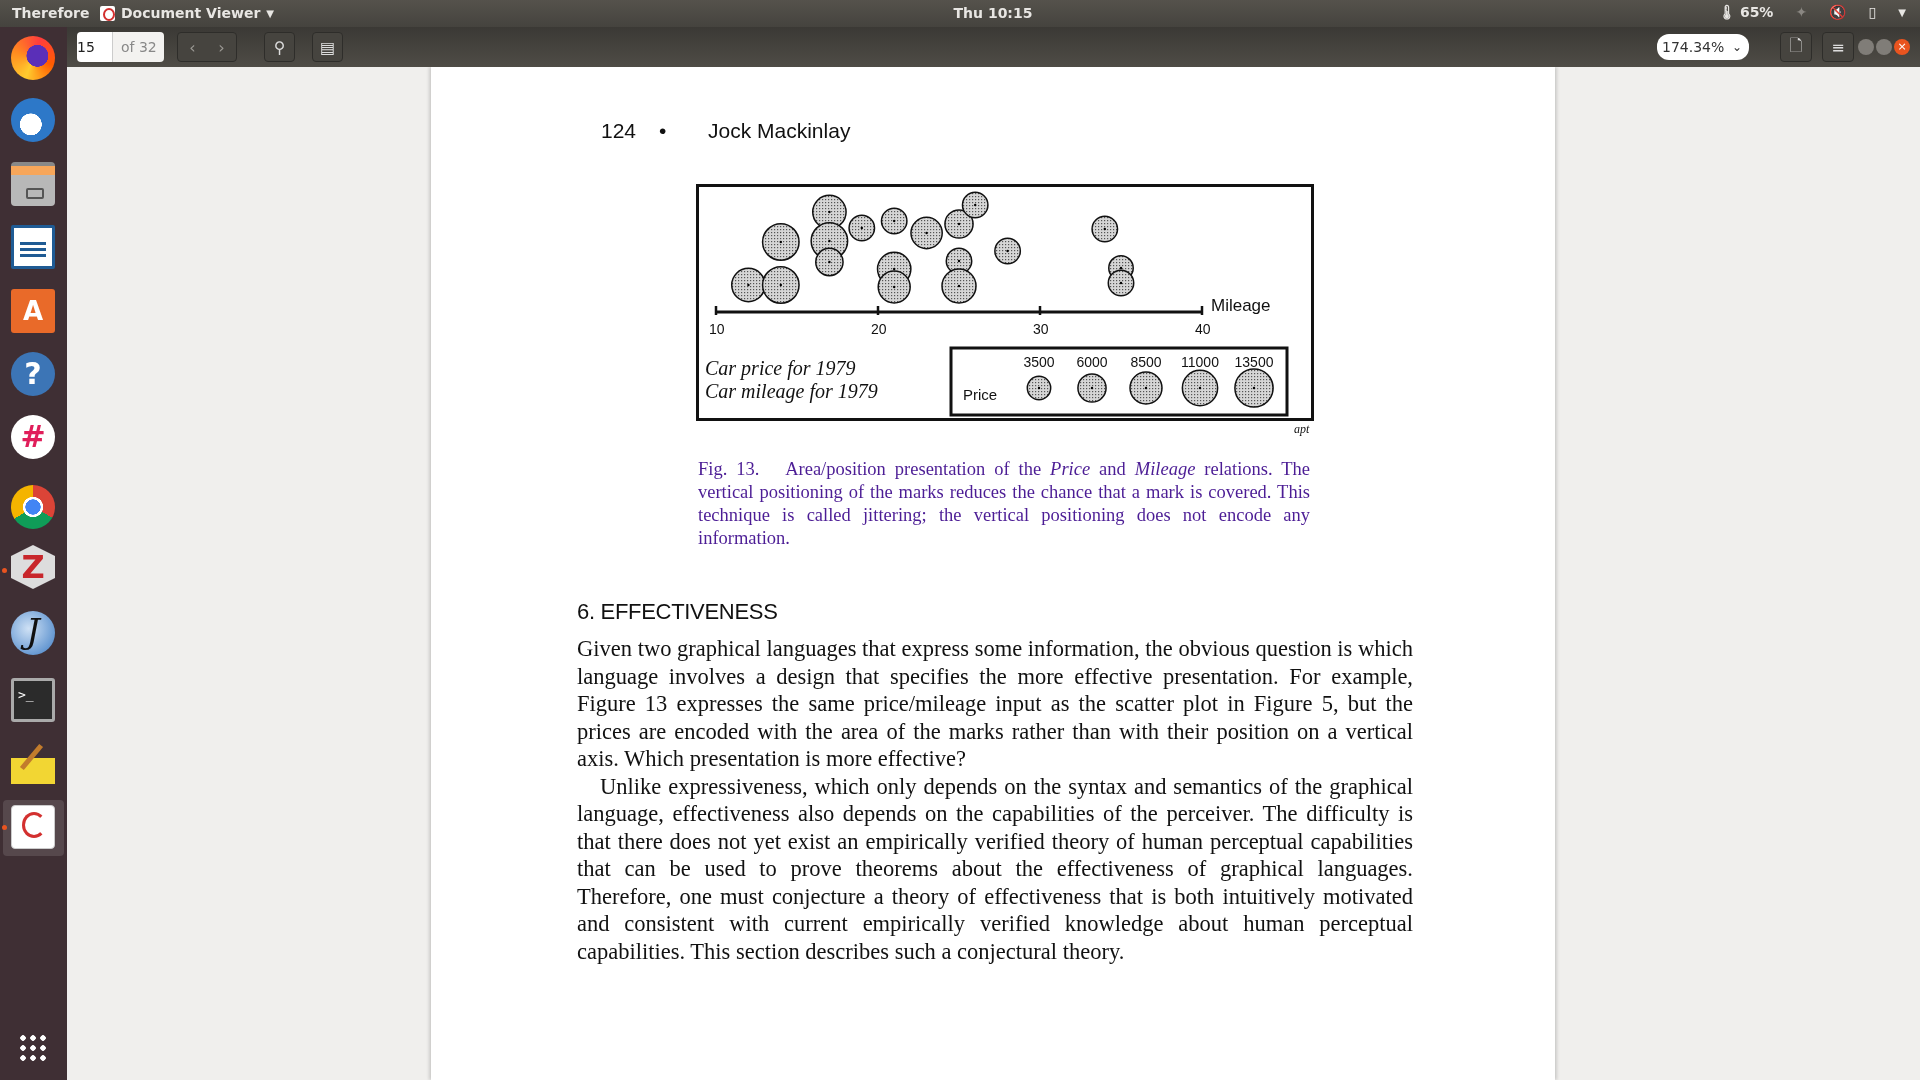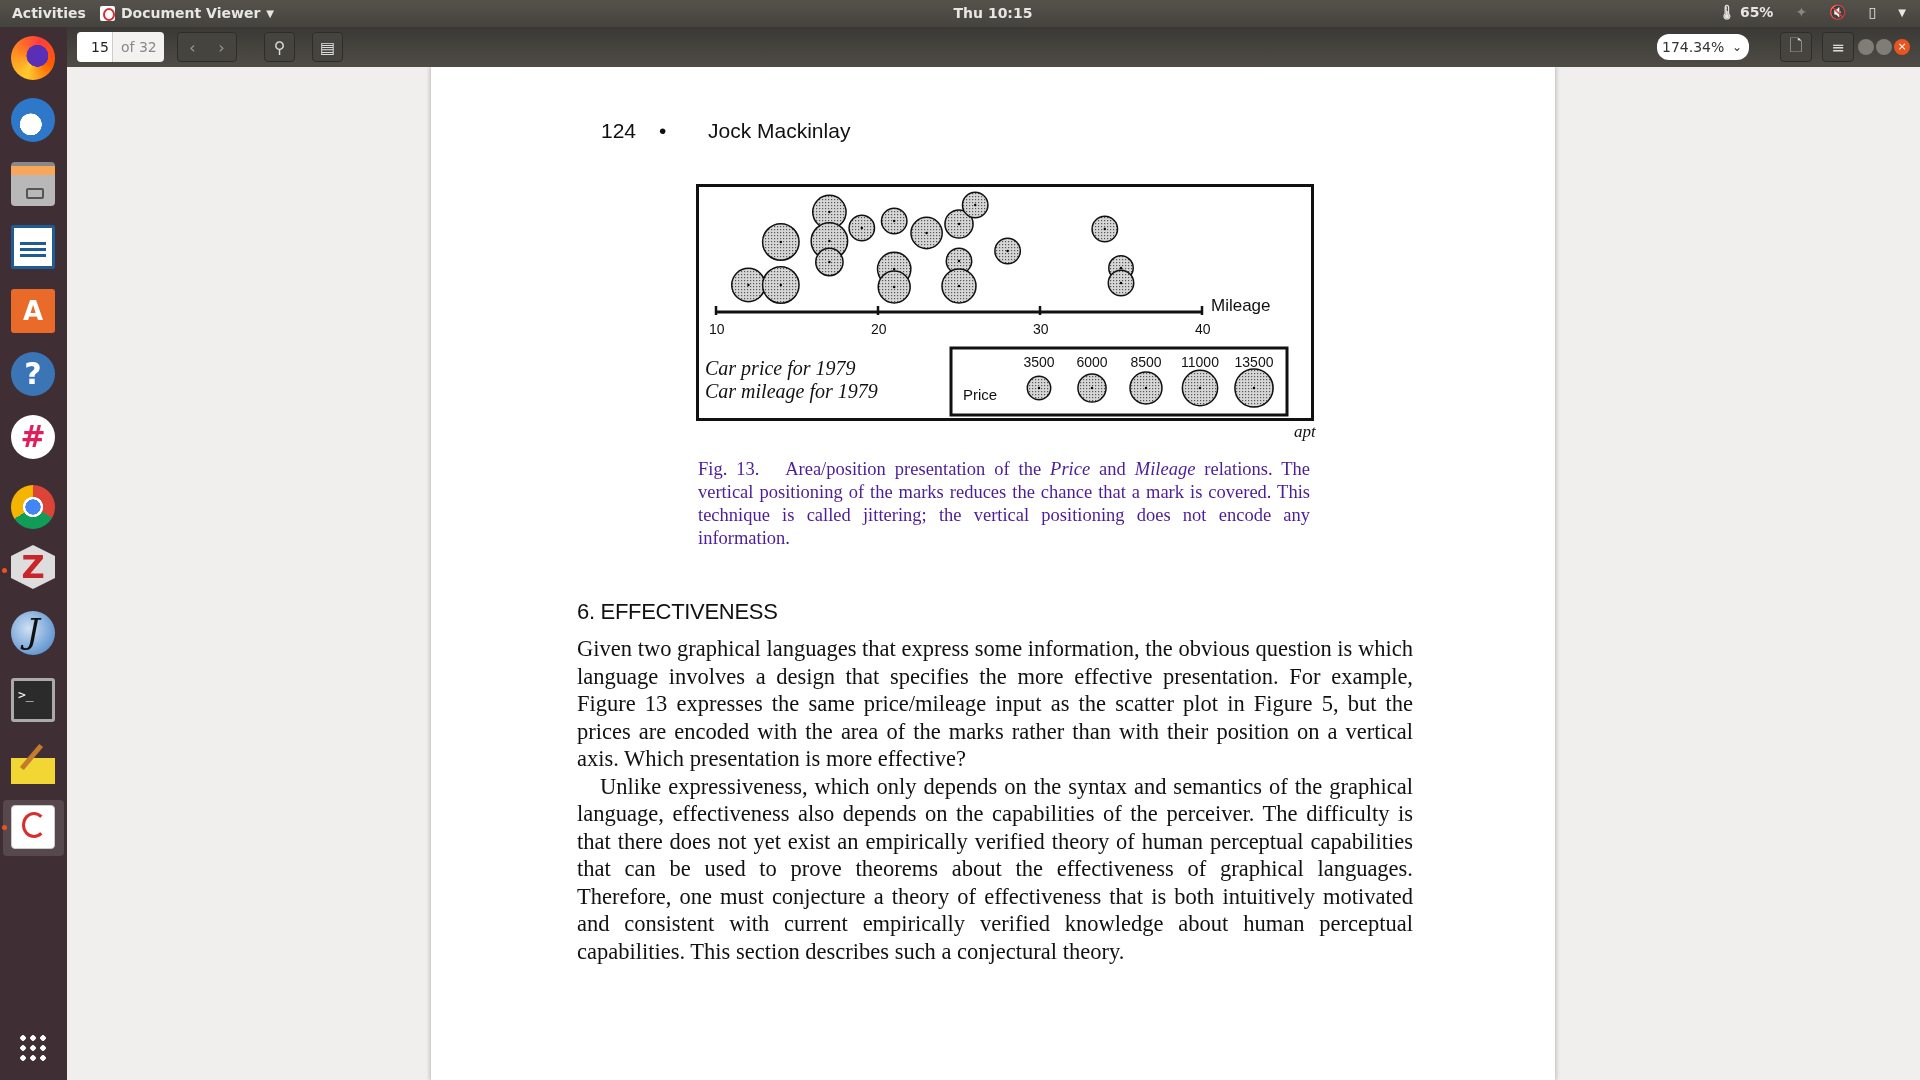--- a/index.html
+++ b/index.html
@@ -41,21 +41,21 @@
   .ic.notes::after { content: ""; position: absolute; left: 18px; top: 2px; width: 5px; height: 30px; background: #c27c2c; transform: rotate(40deg); }
   .ic.docviewer { background: #fff; border-radius: 4px; border: 1px solid #ccc; }
   .ic.docviewer::after { content: ""; position: absolute; left: 10px; top: 6px; width: 18px; height: 20px; border: 3px solid #d3302f; border-radius: 50%; border-right-color: transparent; }
   .app-grid { position: absolute; left: 18px; top: 1006px; width: 30px; height: 30px;
     background: radial-gradient(circle, #fff 0 2.5px, transparent 3px) 0 0 / 10px 10px; }
 
   
   #headerbar { position: absolute; left: 67px; top: 27px; width: 1853px; height: 40px; background: linear-gradient(#3b3935, #4f4c46); color: #ddd; }
   .btn { position: absolute; top: 5px; height: 30px; border: 1px solid #2e2d2a; background: #46443f; border-radius: 4px; display: flex; align-items: center; justify-content: center; color: #ddd; font-size: 16px; }
   .page-entry { position: absolute; left: 10px; top: 5px; height: 30px; display: flex; border-radius: 4px; overflow: hidden; font-size: 14px; }
-  .page-entry .cur { width: 36px; background: #fff; color: #222; padding-left: 14px; line-height: 30px; border-right: 1px solid #ccc; }
+  .page-entry .cur { width: 36px; background: #fff; color: #222; padding-left: 0; line-height: 30px; border-right: 1px solid #ccc; }
   .page-entry .total { width: 51px; background: #f3f2f0; color: #888; padding-left: 8px; line-height: 30px; }
   .win-title { position: absolute; left: 0; width: 1853px; top: 11px; text-align: center; font-size: 14px; font-weight: bold; color: #dfdbd2; }
   .zoom-box { position: absolute; left: 1590px; top: 7px; width: 92px; height: 26px; background: #fff; border-radius: 12px; color: #333; font-size: 14px; line-height: 26px; padding-left: 5px; }
   .zoom-box .chev { position: absolute; right: 7px; top: 0; font-size: 12px; }
   .winctl { position: absolute; top: 12px; width: 16px; height: 16px; border-radius: 50%; background: #807d78; }
   .winctl.close { background: #e9541f; color: #fff; font-size: 11px; text-align: center; line-height: 16px; }
 
   
   #viewer { position: absolute; left: 67px; top: 67px; width: 1853px; height: 1013px; background: #f0efed; overflow: hidden; }
   #page { position: absolute; left: 364px; top: 0; width: 1124px; height: 1013px; background: #fff; box-shadow: -2px 0 3px rgba(0,0,0,0.15), 2px 0 3px rgba(0,0,0,0.15); }
@@ -66,21 +66,21 @@
   .fig-caption { position: absolute; left: 267px; top: 391px; width: 612px; font-family: "Liberation Serif", serif; font-size: 18.5px; line-height: 23px; color: #4c1d95; text-align: justify; }
   .section-title { position: absolute; left: 146px; top: 532px; font-family: "Liberation Sans", sans-serif; font-size: 22px; color: #111; letter-spacing: -0.3px; }
   .body-text { position: absolute; left: 146px; top: 568px; width: 836px; font-family: "Liberation Serif", serif; font-size: 22.5px; line-height: 27.5px; color: #111; text-align: justify; }
   .body-text p { text-indent: 0; }
   .body-text p.indent { text-indent: 23px; }
 </style>
 </head>
 <body>
 
 <div id="topbar">
-  <span class="activities">Activities</span>
+  <span class="activities">Therefore</span>
   <div class="app-menu">
     <span class="appicon"></span>
     <span>Document Viewer</span>
     <span class="caret">▼</span>
   </div>
   <span class="clock">Thu 10:15</span>
   <div class="tray">
     <span class="temp">
       <span>🌡</span>
       <span>65%</span>
@@ -226,21 +226,21 @@
             <circle cx="447" cy="201" r="1.2" fill="#000"></circle>
             <text x="501" y="180" text-anchor="middle" font-family="Liberation Sans, sans-serif" font-size="14" fill="#111">11000</text>
             <circle cx="501" cy="201" r="17.63451502621197" fill="url(#dots)" stroke="#111" stroke-width="1.5"></circle>
             <circle cx="501" cy="201" r="1.2" fill="#000"></circle>
             <text x="555" y="180" text-anchor="middle" font-family="Liberation Sans, sans-serif" font-size="14" fill="#111">13500</text>
             <circle cx="555" cy="201" r="19.104635050208927" fill="url(#dots)" stroke="#111" stroke-width="1.5"></circle>
             <circle cx="555" cy="201" r="1.2" fill="#000"></circle>
           </g>
       </svg>
     </div>
-    <span style="position:absolute; left:863px; top:355px; font-family:'Liberation Serif',serif; font-style:italic; font-size:17px; color:#111;">apt</span>
+    <span style="position:absolute; left:863px; top:355px; font-family:'Liberation Serif',serif; font-style:italic; font-size:12px; color:#111;">apt</span>
 
     <div class="fig-caption">
       <span>Fig. 13.</span>&nbsp;&nbsp;
       <span>Area/position presentation of the</span>
       <i>Price</i>
       <span>and</span>
       <i>Mileage</i>
       <span>relations. The vertical positioning of the marks reduces the chance that a mark is covered. This technique is called jittering; the vertical positioning does not encode any information.</span>
     </div>
 

